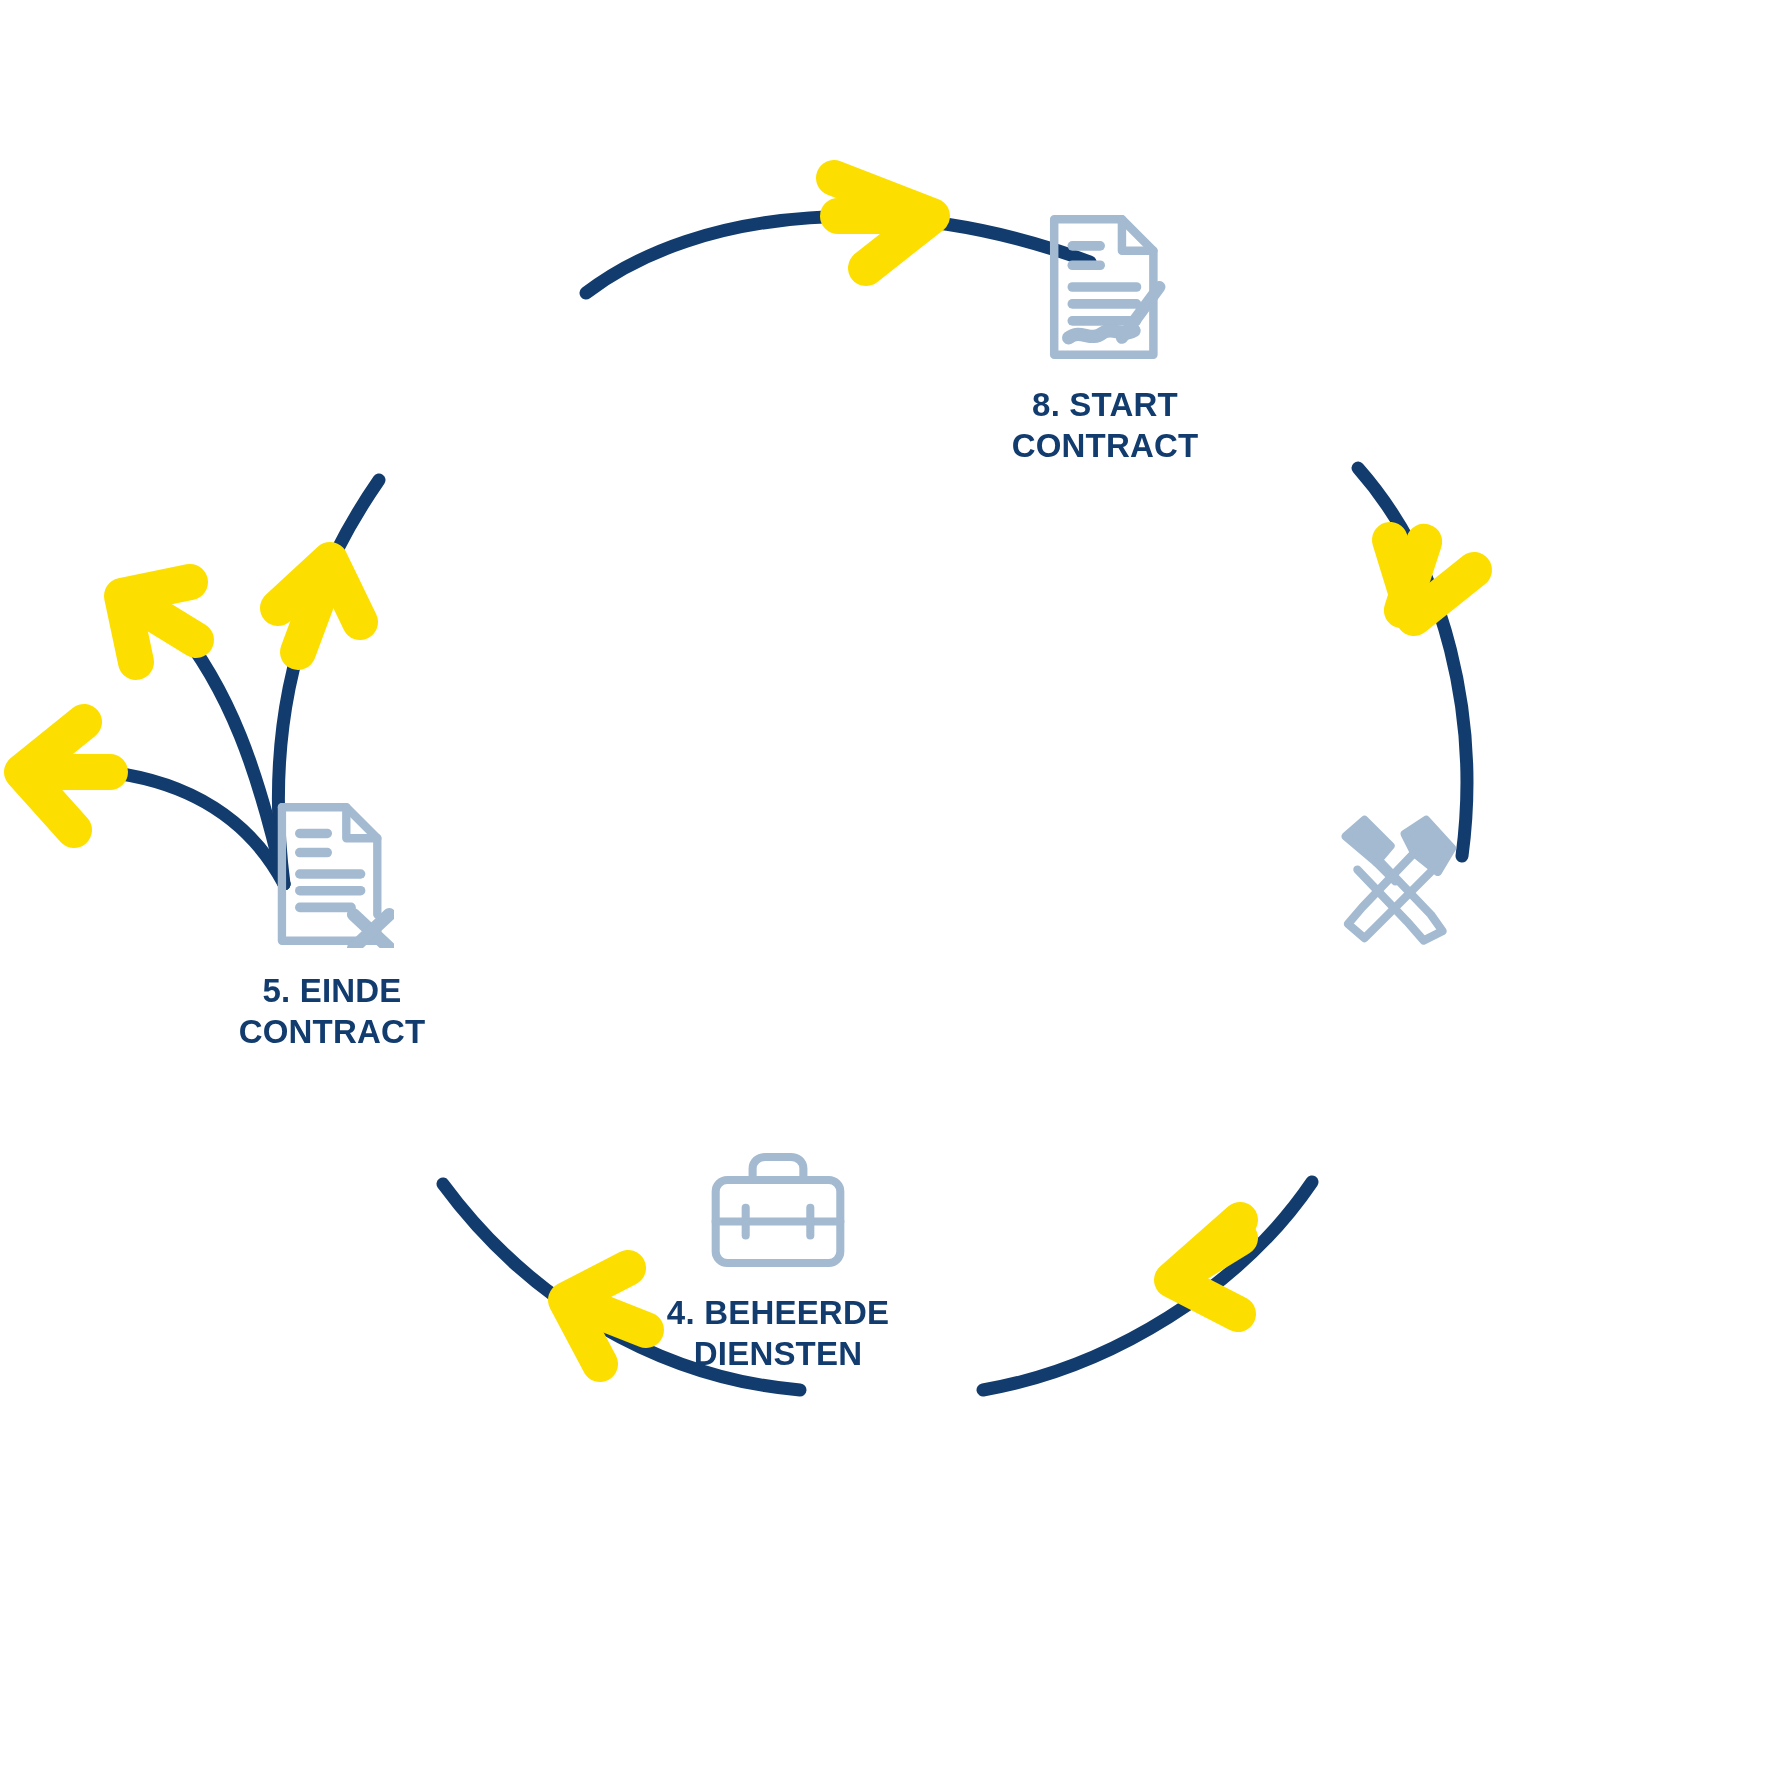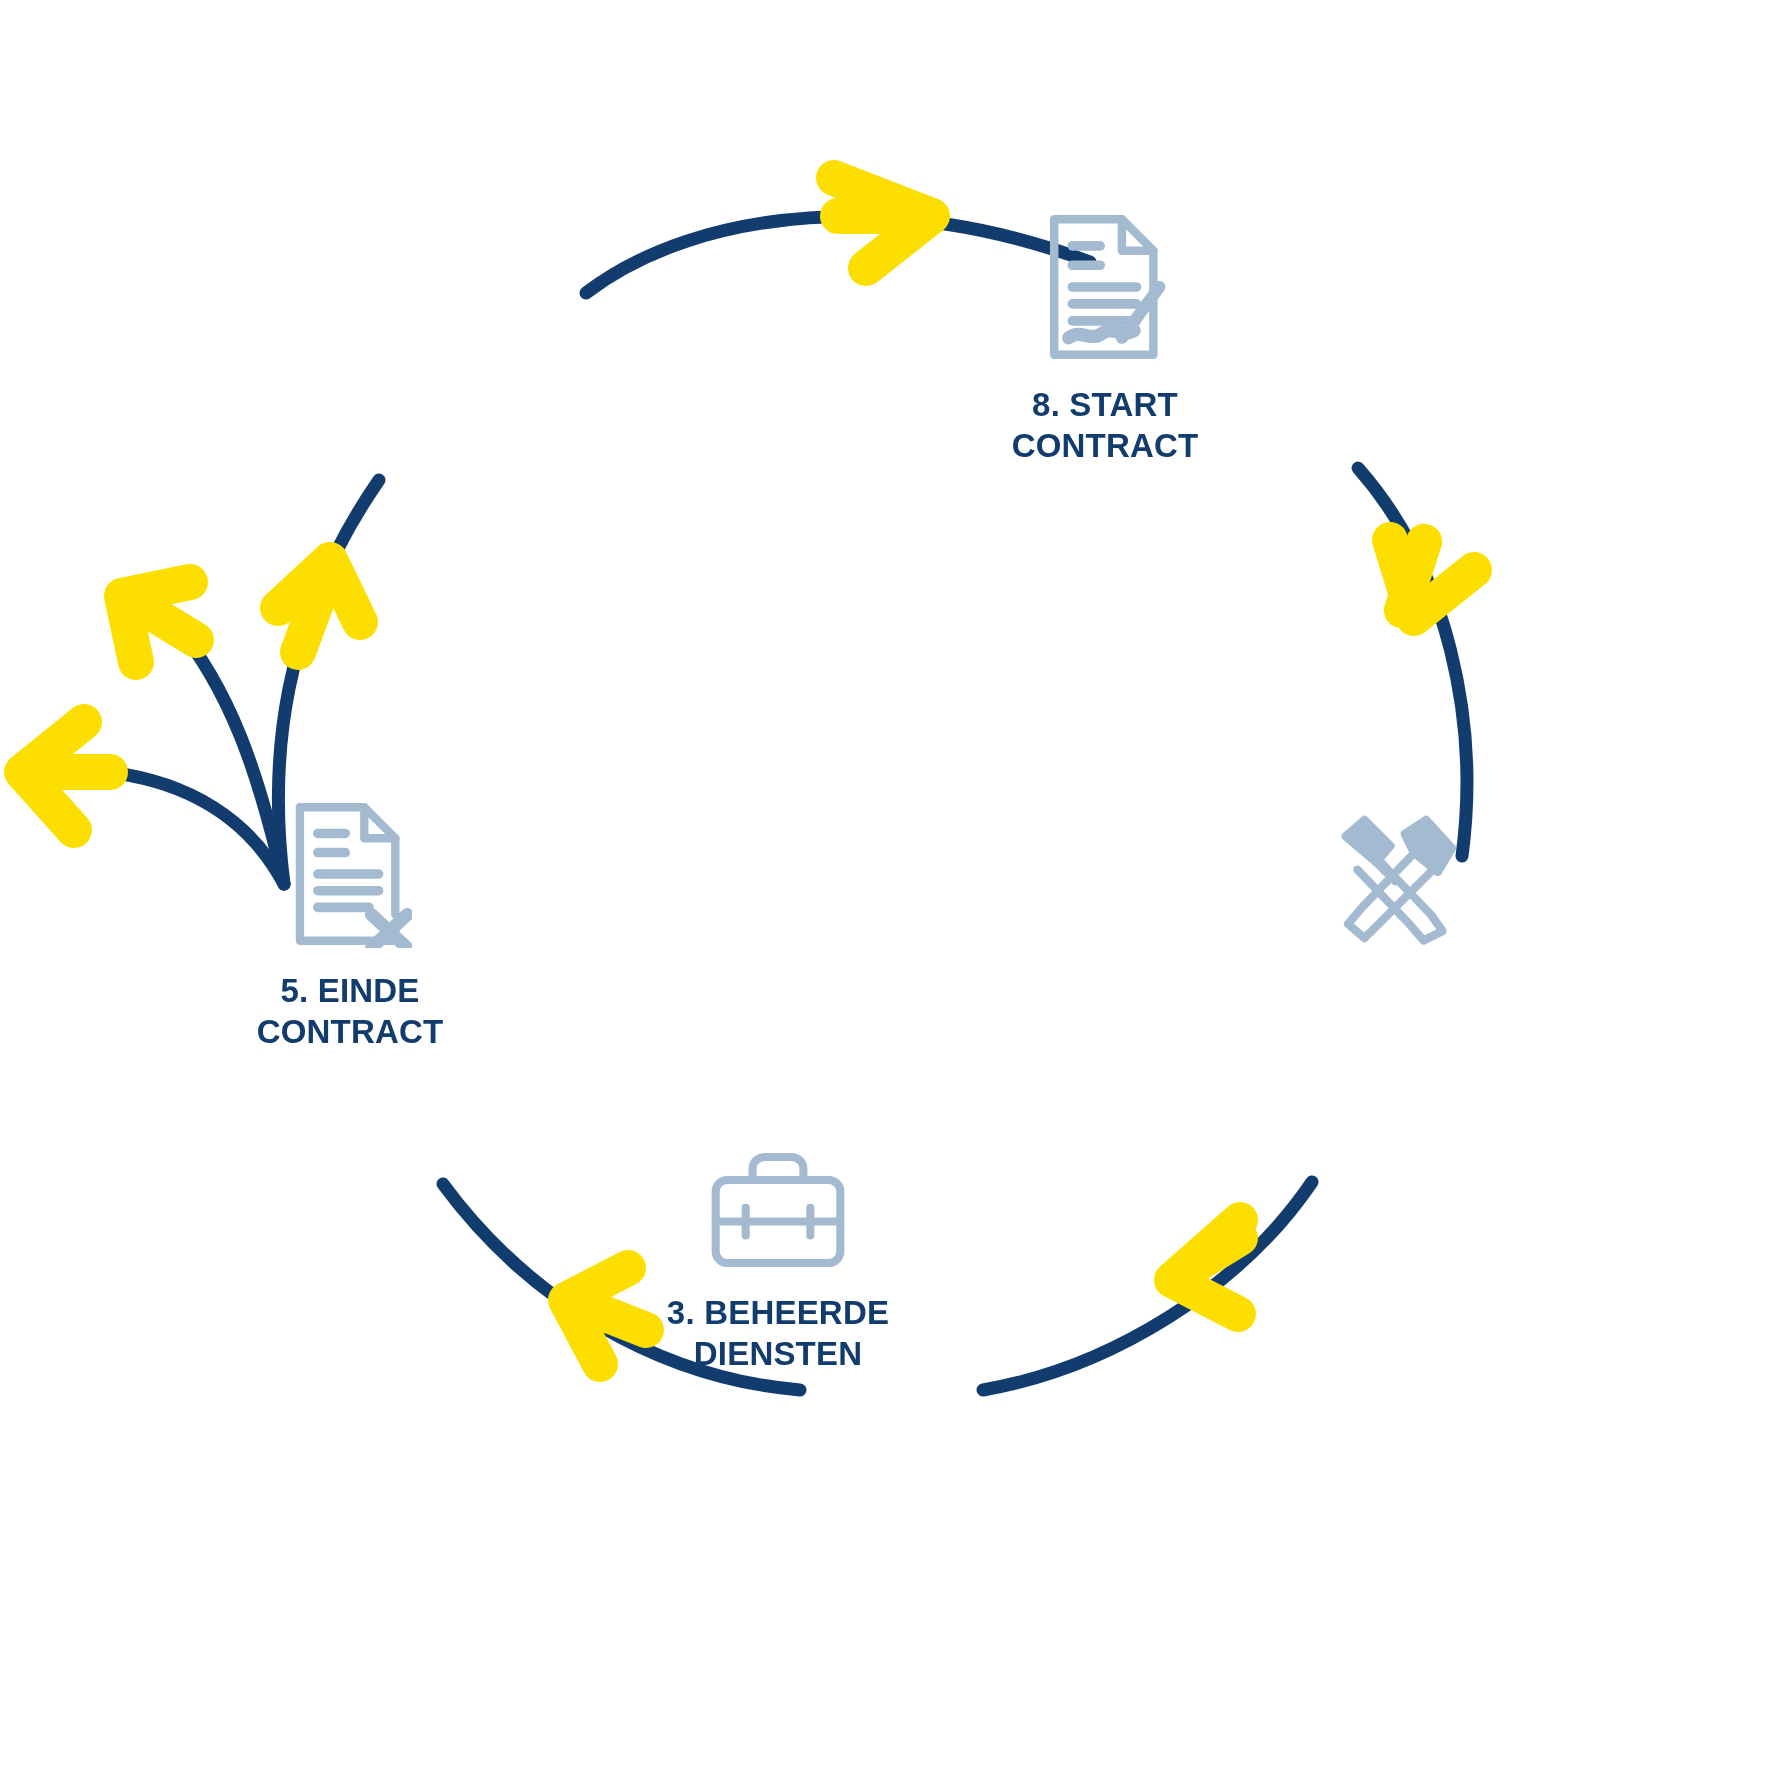--- a/index.html
+++ b/index.html
@@ -48,21 +48,21 @@
     text-align: center;
     letter-spacing: 0.2px;
     white-space: pre-line;
   }
 
   
   #node-1 { left: 250px;  top: 196px;  width: 340px; }
   #node-2 { left: 935px;  top: 212px;  width: 340px; }
   #node-3 { left: 1160px; top: 808px;  width: 480px; }
   #node-4 { left: 608px;  top: 1150px; width: 340px; }
-  #node-5 { left: 180px;  top: 800px;  width: 340px; }
+  #node-5 { left: 162px;  top: 800px;  width: 340px; }
 
   #node-1 .node-label { margin-top: 16px; }
   #node-2 .node-label { margin-top: 22px; }
   #node-3 .node-label { margin-top: 20px; }
   #node-4 .node-label { margin-top: 22px; }
   #node-5 .node-label { margin-top: 22px; }
 </style>
 </head>
 <body>
 
@@ -161,21 +161,21 @@
   <div class="node" id="node-4">
     <span class="node-icon">
       <svg width="144" height="120" viewBox="0 0 124 104" fill="none" stroke="#A3BAD1" stroke-width="7" stroke-linecap="round" stroke-linejoin="round">
         <path d="M40 26 V16 C40 10 45 6 51 6 H73 C79 6 84 10 84 16 V26"></path>
         <rect x="8" y="26" width="108" height="72" rx="10"></rect>
         <path d="M8 62 H116"></path>
         <path d="M34 50 V74"></path>
         <path d="M90 50 V74"></path>
       </svg>
     </span>
-    <div class="node-label">3. BEHEERDE
+    <div class="node-label">4. BEHEERDE
 DIENSTEN</div>
   </div>
 
   <div class="node" id="node-5">
     <span class="node-icon">
       <svg width="124" height="148" viewBox="0 0 104 124" fill="none" stroke="#A3BAD1" stroke-width="7" stroke-linecap="round" stroke-linejoin="round">
         <path d="M10 6 H64 L90 32 V96"></path>
         <path d="M90 110 V118 H10 V6"></path>
         <path d="M64 6 V32 H90"></path>
         <path d="M25 28 H48" stroke-width="8"></path>

